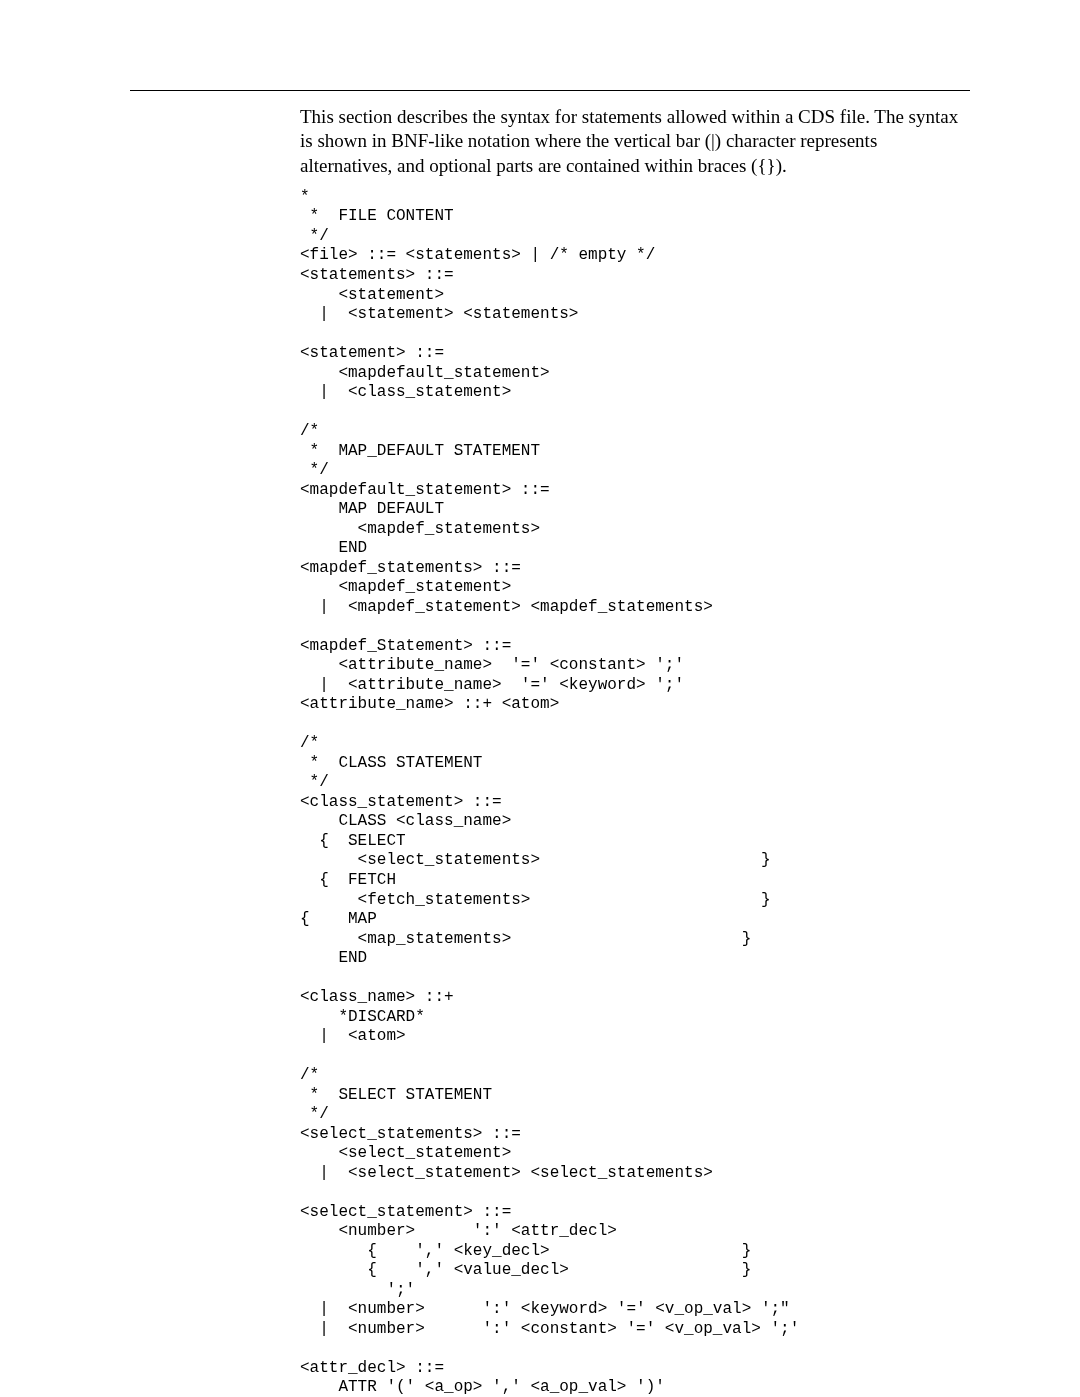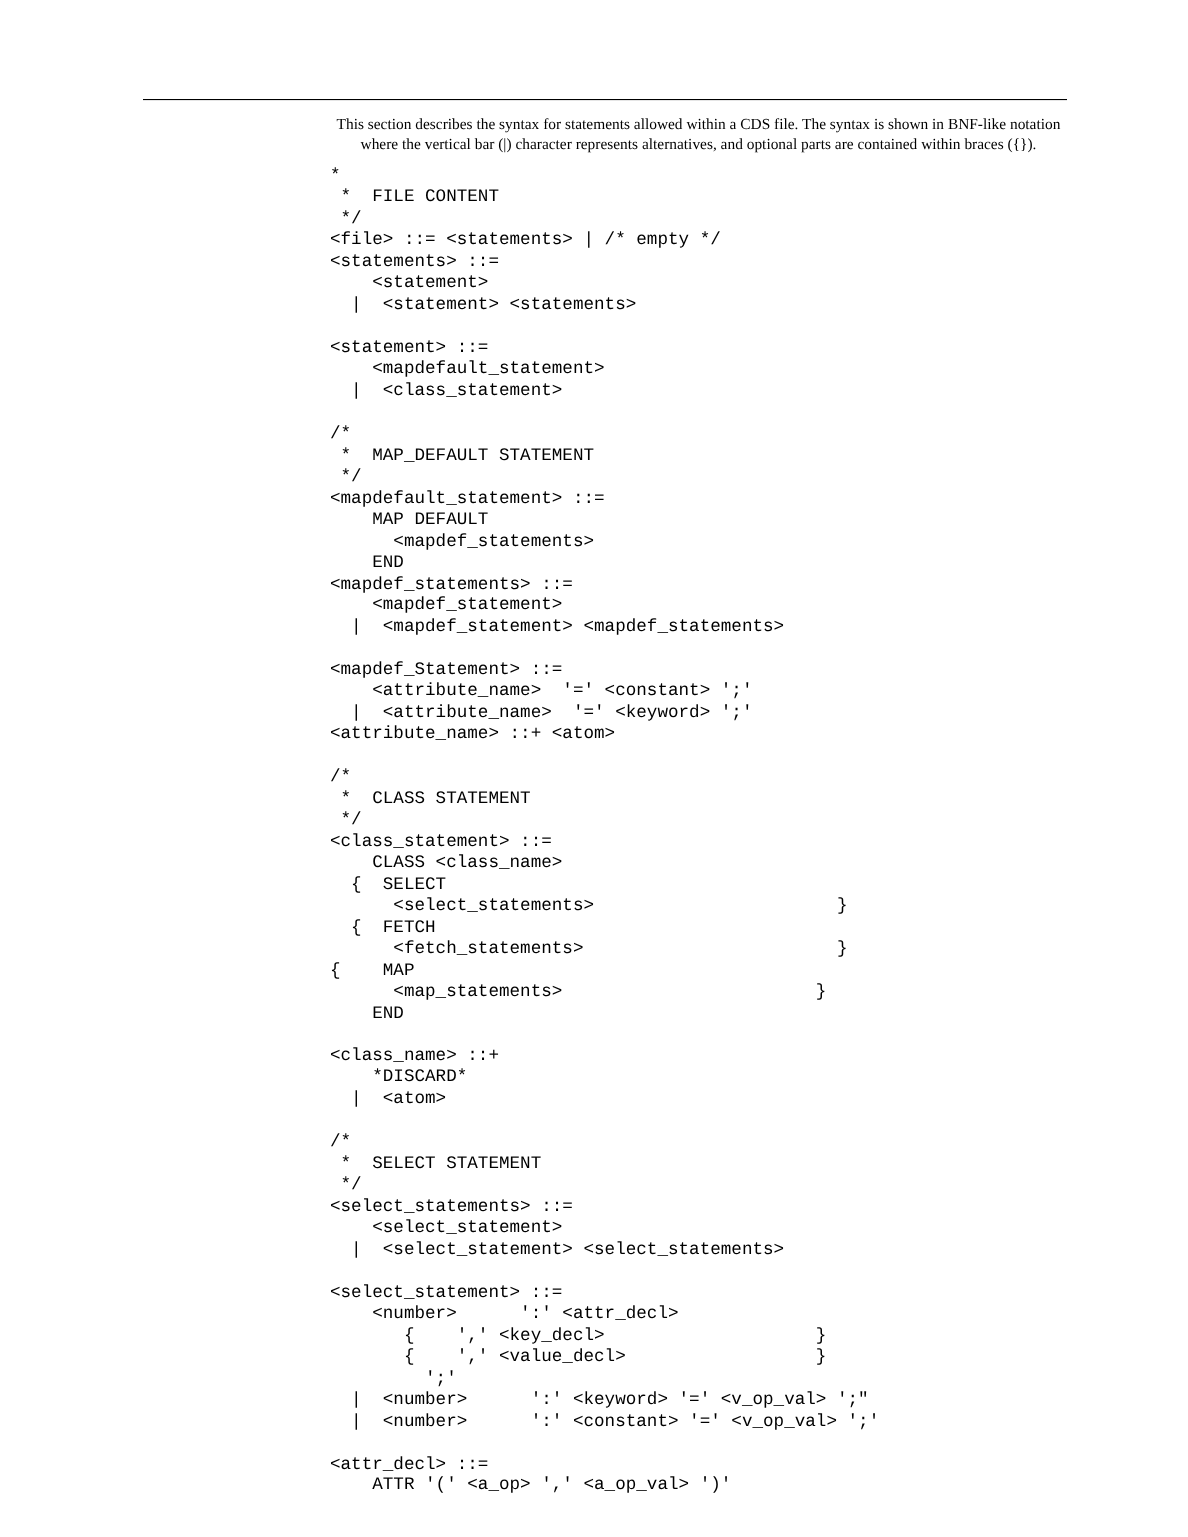--- a/index.html
+++ b/index.html
@@ -24,24 +24,23 @@
   .heading {
     font-family: Arial, Helvetica, sans-serif;
     font-weight: bold;
     font-size: 25px;
     margin: 0 0 10px 0;
   }
   .indent-block {
     margin-left: 170px;
   }
   .intro {
-    font-size: 14px;
+    font-size: 19px;
     line-height: 1.28;
     margin: 0 0 10px 0;
-    text-align: center;
   }
   pre.code {
     font-family: "Courier New", Courier, monospace;
     font-size: 16px;
     line-height: 1.22;
     white-space: pre;
     margin: 0;
   }
 </style>
 </head>

